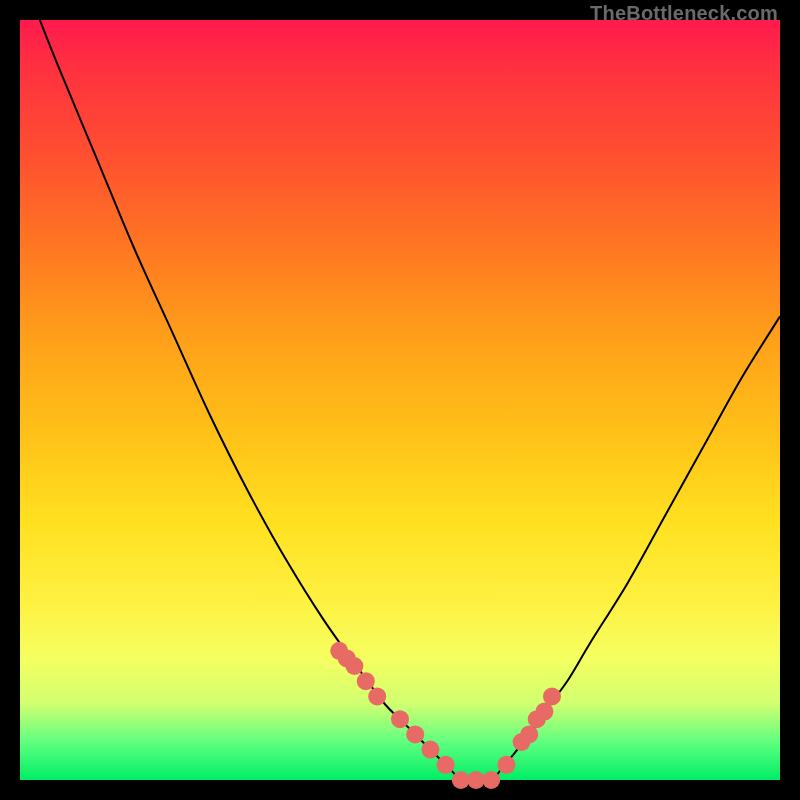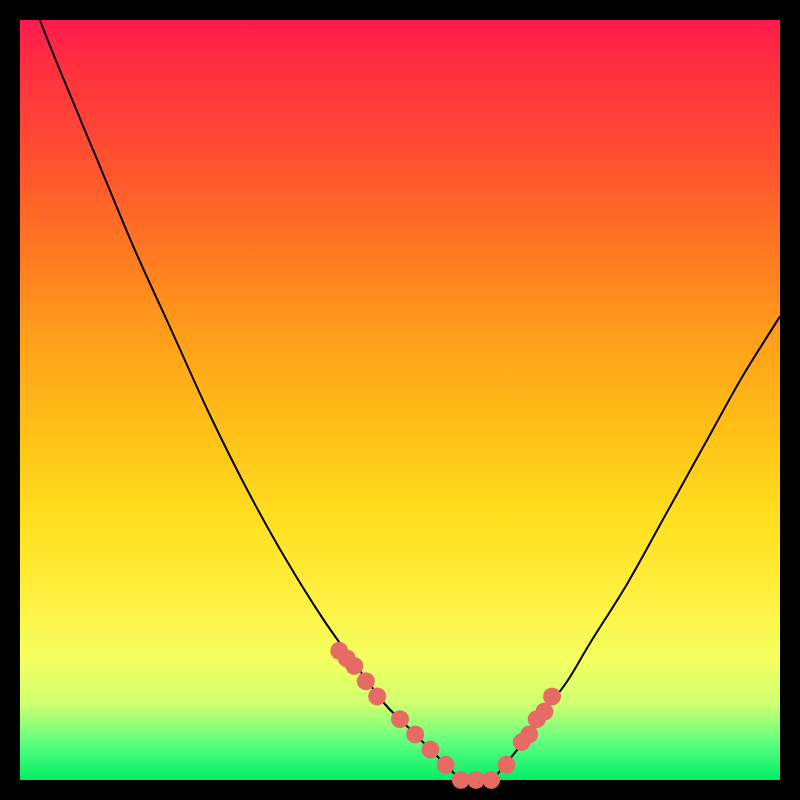--- a/index.html
+++ b/index.html
@@ -69,13 +69,14 @@
           <circle cx="471.2" cy="760.0" r="9" fill="#e76a64"></circle>
           <circle cx="486.4" cy="744.8" r="9" fill="#e76a64"></circle>
           <circle cx="501.6" cy="722.0" r="9" fill="#e76a64"></circle>
           <circle cx="509.2" cy="714.4" r="9" fill="#e76a64"></circle>
           <circle cx="516.8" cy="699.2" r="9" fill="#e76a64"></circle>
           <circle cx="524.4" cy="691.6" r="9" fill="#e76a64"></circle>
           <circle cx="532.0" cy="676.4" r="9" fill="#e76a64"></circle>
         </g>
     </svg>
   </div>
+  <div class="watermark">TheBottleneck.com</div>
 </div>
 
 </body></html>

